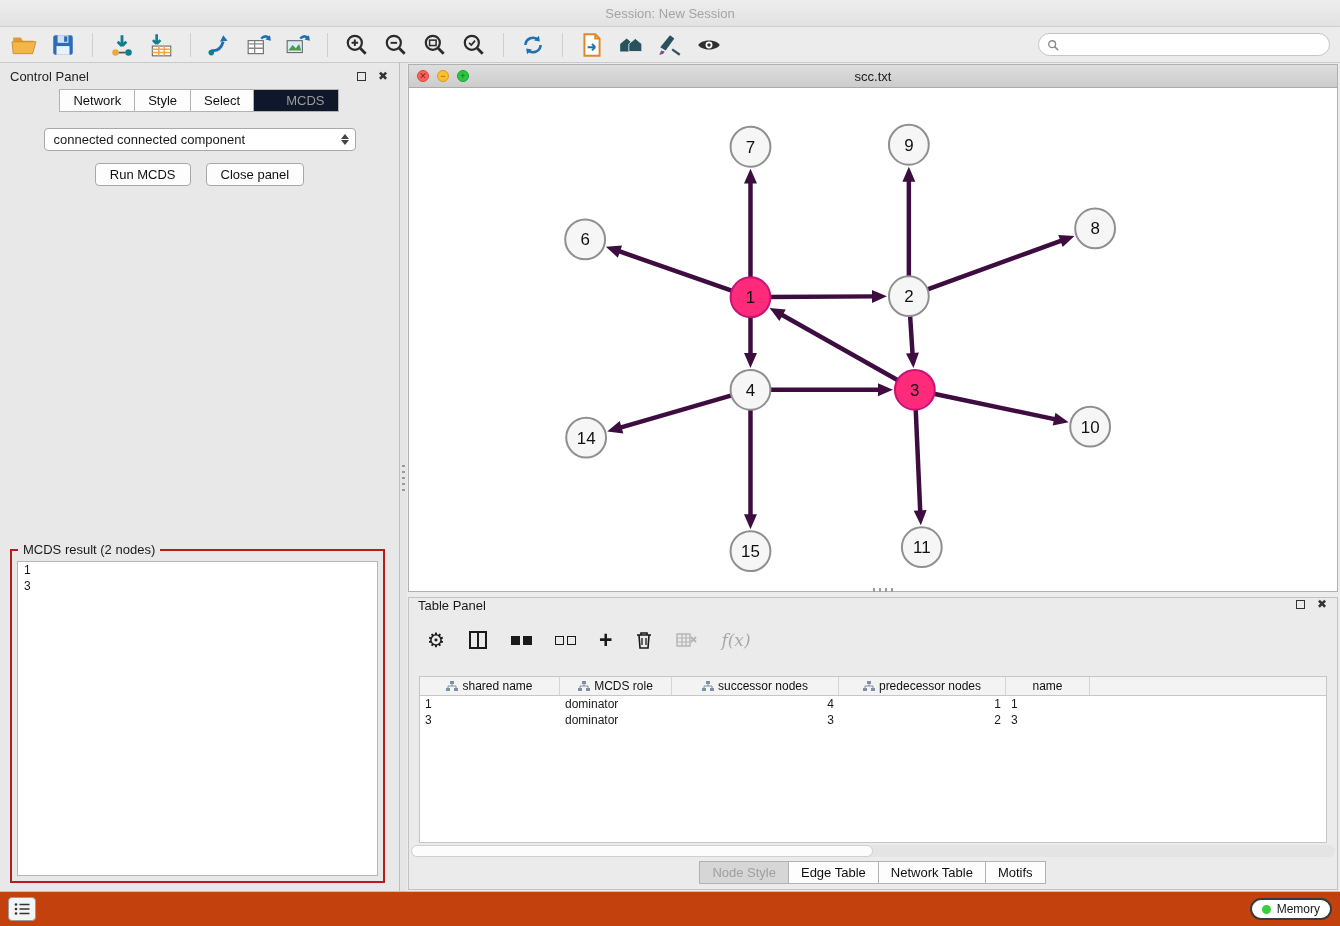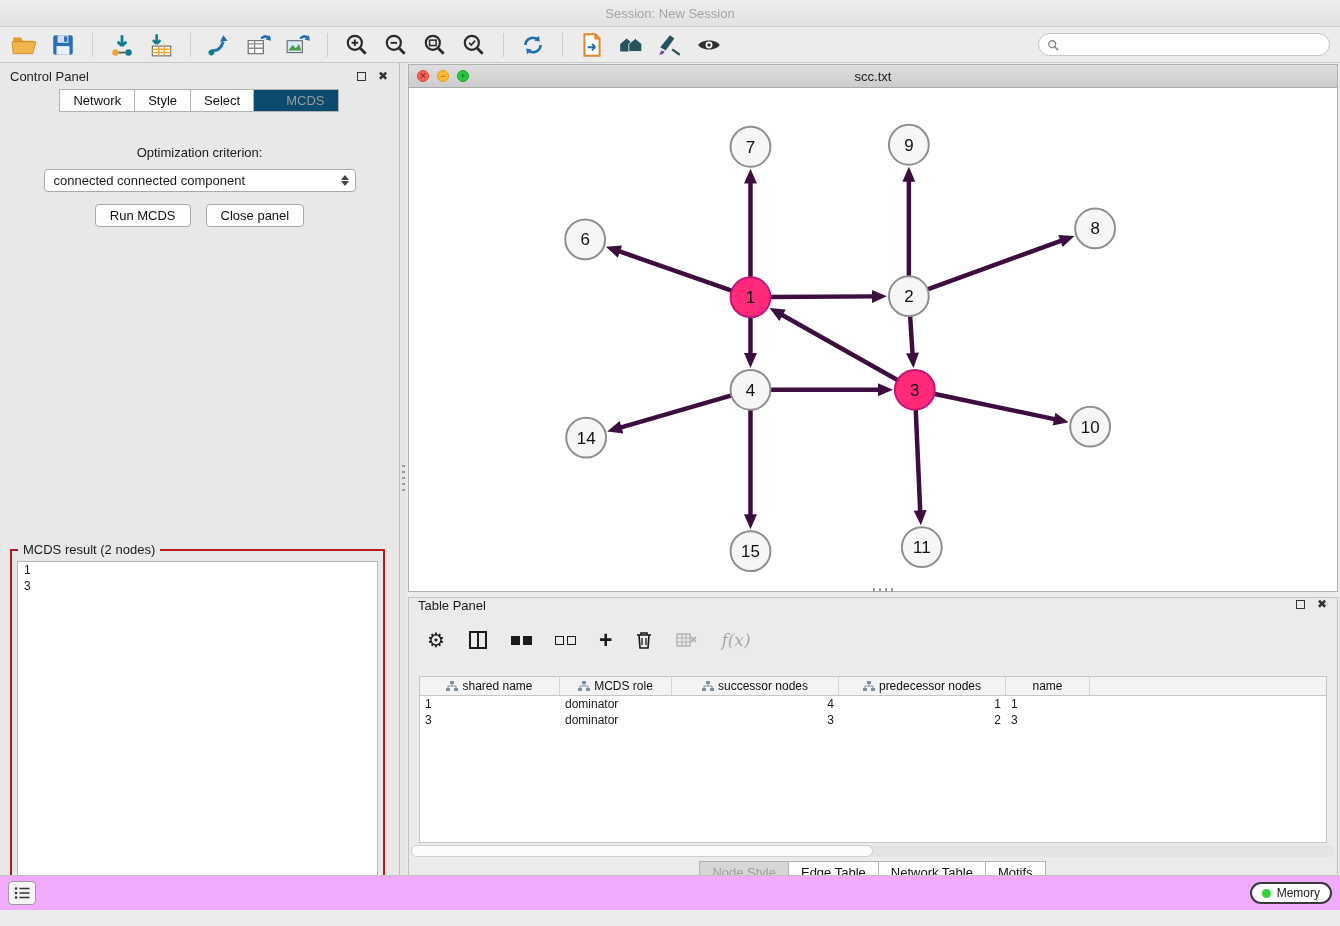--- a/index.html
+++ b/index.html
@@ -26,21 +26,21 @@
   
   .control-panel { position:absolute; top:63px; left:0; width:400px; bottom:35px; background:#e8e8e8;
     border-right:1px solid #bdbdbd; }
   .cp-header { height:26px; display:flex; align-items:center; padding:0 10px; }
   .cp-header .title { font-size:13px; color:#222; }
   .cp-win-btns { margin-left:auto; display:flex; gap:10px; align-items:center; }
   .winbtn { width:12px; height:12px; display:flex; align-items:center; justify-content:center; color:#333; font-size:12px; line-height:1; cursor:default; }
   .float-box { width:9px; height:9px; border:1.5px solid #333; }
   .cp-tabs { display:flex; justify-content:center; }
   .cp-tab { border:1px solid #b2b2b2; background:#fdfdfd; padding:3px 13px; font-size:13px; margin-left:-1px; color:#111; }
-  .cp-tab.active { background:#0c4a6e; color:#9b9b9b;padding-left:32px; }
+  .cp-tab.active { background:#0f172a; color:#9b9b9b;padding-left:32px; }
   .cp-body { position:absolute; top:56px; left:0; right:0; bottom:0; }
   .opt-label { text-align:center; margin-top:26px; font-size:13px; }
   .dropdown { width:312px; height:23px; margin:9px auto 0 auto; background:#fff; border:1px solid #a9a9a9;
     border-radius:4px; display:flex; align-items:center; padding:0 4px 0 9px; font-size:13px; }
   .dd-arrows { margin-left:auto; display:flex; flex-direction:column; gap:1px; align-items:center; padding-right:2px; }
   .dd-arrows span { width:0; height:0; border-left:4px solid transparent; border-right:4px solid transparent; }
   .dd-up { border-bottom:5px solid #444; }
   .dd-down { border-top:5px solid #444; }
   .btn-row { display:flex; justify-content:center; gap:15px; margin-top:12px; }
   .btn { background:#fdfdfd; border:1px solid #a8a8a8; border-radius:4px; padding:3px 14px; font-size:13px; color:#111; }
@@ -93,21 +93,21 @@
   .t-row { display:flex; height:16px; font-size:12px; align-items:center; }
   .td { padding:0 5px; overflow:hidden; white-space:nowrap; }
   .td.num { text-align:right; }
   .hscroll-track { position:absolute; left:2px; right:2px; bottom:32px; height:12px; background:#e4e4e4; border-radius:6px; }
   .hscroll-thumb { position:absolute; left:0; top:0; width:50%; height:12px; background:#fcfcfc; border:1px solid #cfcfcf; border-radius:6px; }
   .tp-tabs { position:absolute; left:0; right:0; bottom:5px; display:flex; justify-content:center; }
   .tp-tab { border:1px solid #b2b2b2; background:#fdfdfd; padding:3px 12px; font-size:13px; margin-left:-1px; color:#111; }
   .tp-tab.active { background:#d6d6d6; color:#9f9f9f; }
 
   
-  .statusbar { position:absolute; left:0; right:0; bottom:16px; height:35px; background:#f0abfc; border-top:1px solid #c2c2c2;
+  .statusbar { position:absolute; left:0; right:0; bottom:0; height:35px; background:#c2410c; border-top:1px solid #c2c2c2;
     display:flex; align-items:center; padding:0 8px; }
   .list-btn { width:28px; height:24px; border:1px solid #9a9a9a; border-radius:4px; background:#f4f4f4;
     display:flex; align-items:center; justify-content:center; }
   .memory-btn { margin-left:auto; height:22px; border:2px solid #3a3a3a; border-radius:11px; background:#fff;
     display:flex; align-items:center; gap:6px; padding:0 10px; font-size:12px; }
   .mem-dot { width:9px; height:9px; border-radius:50%; background:#35d13c; }
 </style>
 </head>
 <body>
 
@@ -256,21 +256,20 @@
       <span class="winbtn">✖</span>
     </span>
   </div>
   <div class="cp-tabs">
     <div class="cp-tab">Network</div>
     <div class="cp-tab">Style</div>
     <div class="cp-tab">Select</div>
     <div class="cp-tab active">MCDS</div>
   </div>
   <div class="cp-body">
-    <div class="opt-label">Optimization criterion:</div>
     <div class="dropdown">
       <span>connected connected component</span>
       <span class="dd-arrows">
           <span class="dd-up"></span>
           <span class="dd-down"></span>
         </span>
     </div>
     <div class="btn-row">
       <button class="btn">Run MCDS</button>
       <button class="btn">Close panel</button>

